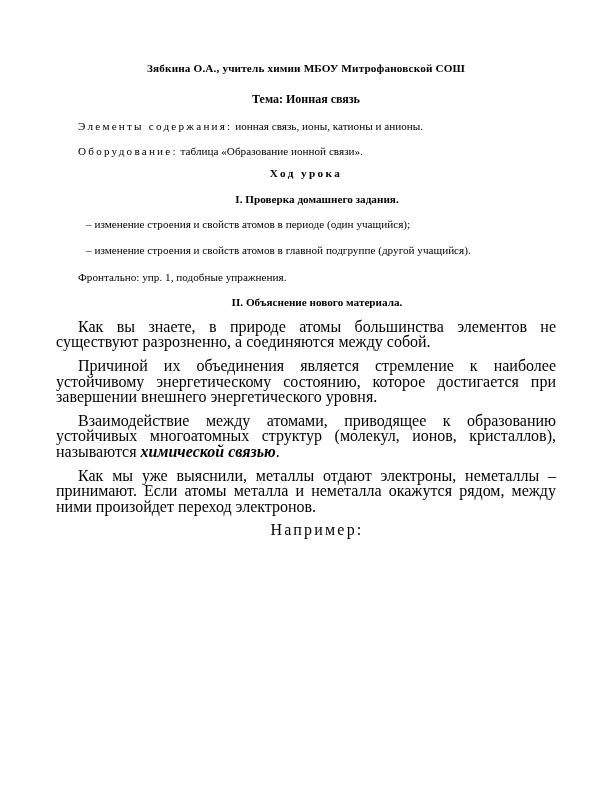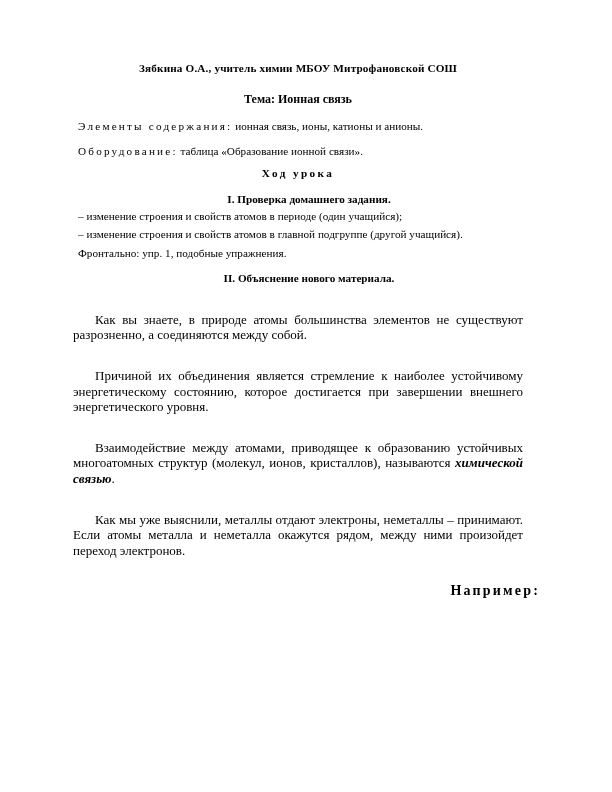--- a/index.html
+++ b/index.html
@@ -13,21 +13,21 @@
     font-family: "Liberation Serif", "DejaVu Serif", serif;
     color: #000000;
     overflow: hidden;
   }
 
   .page {
     position: relative;
     width: 612px;
     height: 792px;
     box-sizing: border-box;
-    padding: 56px 72px 0 56px;
+    padding: 56px 56px 0 56px;
     background: #ffffff;
   }
 
   .doc-title {
     text-align: center;
     font-weight: bold;
     font-size: 11.2px;
     line-height: 14px;
     margin: 0;
     padding-top: 5px;
@@ -85,60 +85,59 @@
   .sub-label {
     margin: 0;
     font-size: 11.2px;
     line-height: 15.6px;
     text-indent: 22px;
     padding-top: 7px;
     text-align: left;
   }
 
   .dash-item {
-    margin: 0;
+    margin: 8px;
     font-size: 11.2px;
     line-height: 15.6px;
     text-indent: 22px;
     text-align: justify;
     padding-top: 2px;
   }
 
   .plain-line {
     margin: 0;
     font-size: 11.2px;
     line-height: 15.6px;
     text-indent: 22px;
     padding-top: 3px;
     text-align: left;
   }
 
   .para {
-    margin: 17px;
-    font-size: 13px;
+    margin: 0;
+    font-size: 16px;
     line-height: 15.6px;
     text-indent: 22px;
     text-align: justify;
     padding-top: 8px;
   }
 
   .term {
     font-weight: bold;
     font-style: italic;
   }
 
   .example-label {
     margin: 0;
-    font-size: 14px;
+    font-size: 16px;
     line-height: 15.6px;
     text-indent: 22px;
     padding-top: 8px;
     letter-spacing: 2.2px;
-    text-align: right;
-    font-weight: bold;
+    text-align: center;
   }
 </style>
 </head>
 <body>
 
 <div class="page">
 
   <p class="doc-title">Зябкина О.А., учитель химии МБОУ Митрофановской СОШ</p>
 
   <p class="theme-line">Тема: Ионная связь</p>

